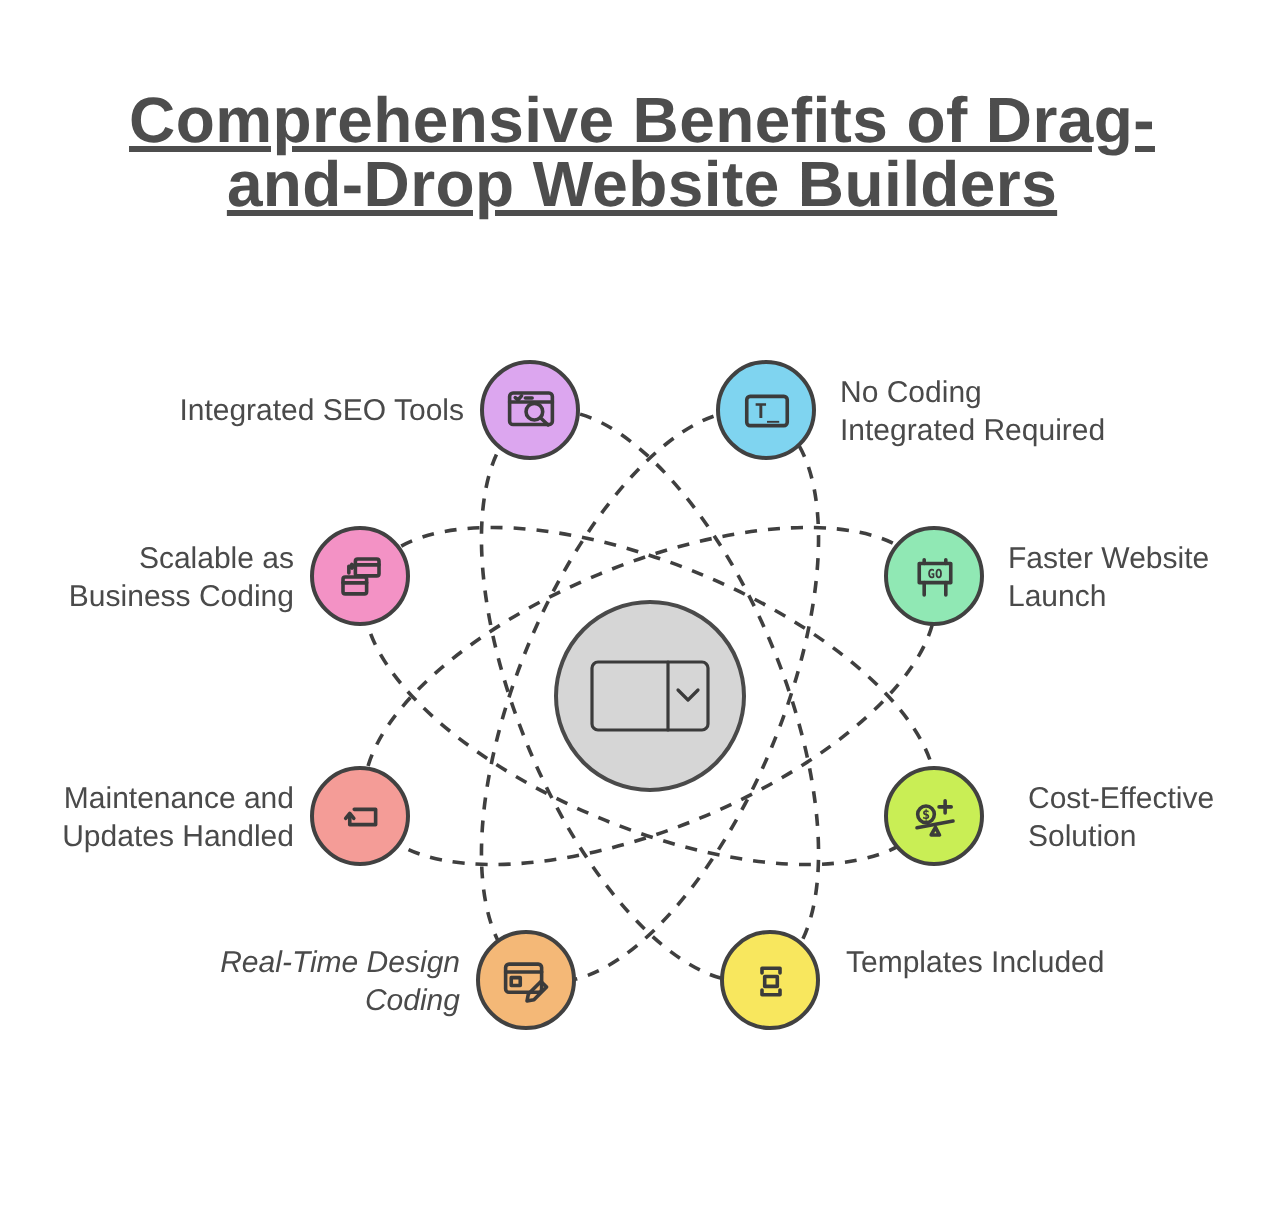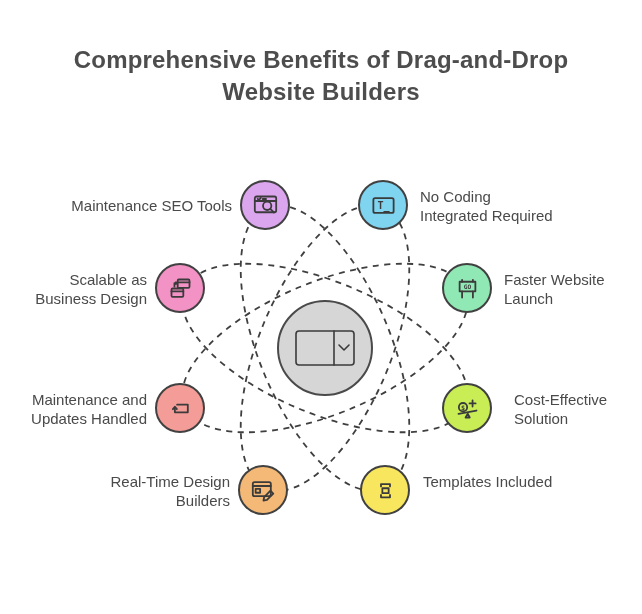--- a/index.html
+++ b/index.html
@@ -3,22 +3,23 @@
 <meta charset="utf-8">
 <style>
   html,body{margin:0;padding:0;background:#ffffff;}
   .canvas{
     position:relative;width:642px;height:614px;background:#ffffff;overflow:hidden;
     font-family:"Liberation Sans", sans-serif;
   }
   .title{
     position:absolute;top:44px;left:50%;transform:translateX(-50%);
     width:566px;margin:0;text-align:center;
-    font-size:24px;line-height:32px;font-weight:bold;color:#4d4d4d;
+    font-size:32px;line-height:32px;font-weight:bold;color:#4d4d4d;
     letter-spacing:.2px;
+    text-decoration:underline;
   }
   .orbits{position:absolute;left:0;top:0;}
   .node{
     position:absolute;width:50px;height:50px;border-radius:50%;
     border:2px solid #414141;box-sizing:border-box;
     display:flex;align-items:center;justify-content:center;z-index:2;
   }
   .node svg{display:block;}
   .hub{
     position:absolute;width:96px;height:96px;border-radius:50%;
@@ -61,21 +62,21 @@
   <div class="node" style="left: 240px; top: 180px; background-color: rgb(220, 166, 239);">
     <svg width="27" height="27" viewBox="0 0 24 24">
       <rect class="stroke" x="2.5" y="4" width="19" height="14" rx="1.5"></rect>
       <line class="stroke" x1="2.5" y1="8" x2="21.5" y2="8"></line>
       <path class="stroke" d="M5 6.1 l1.2 1 1.6-1.8 M9.5 6.2 h3"></path>
       <circle class="stroke" cx="13.5" cy="12.3" r="3.7"></circle>
       <line class="stroke" x1="16.2" y1="15" x2="19.6" y2="18.2"></line>
     </svg>
   </div>
   <div class="label r" style="right:410px;top:196px;">
-    <span>Maintenance SEO Tools</span>
+    <span>Integrated SEO Tools</span>
   </div>
 
   <div class="node" style="left: 358px; top: 180px; background-color: rgb(127, 212, 240);">
     <svg width="27" height="27" viewBox="0 0 24 24">
       <rect class="stroke" x="3" y="5.5" width="18" height="13" rx="1.5"></rect>
       <text class="glyph" x="12" y="15" font-size="9" text-anchor="middle">T_</text>
     </svg>
   </div>
   <div class="label" style="left:420px;top:187px;">
     <span>No Coding</span>
@@ -120,23 +121,23 @@
   </div>
 
   <div class="node" style="left: 238px; top: 465px; background-color: rgb(244, 184, 119);">
     <svg width="27" height="27" viewBox="0 0 24 24">
       <rect class="stroke" x="2.5" y="4.5" width="16" height="12.5" rx="1.5"></rect>
       <line class="stroke" x1="2.5" y1="8" x2="18.5" y2="8"></line>
       <rect class="stroke" x="5" y="10.5" width="4" height="3.5"></rect>
       <path class="stroke" d="M12.6 17.8 l5.6-5.6 l2.5 2.5 l-5.6 5.6 l-3.1 0.6 Z"></path>
     </svg>
   </div>
-  <div class="label r" style="right:412px;top:472px;">
+  <div class="label r" style="right:412px;top:472px;font-style:italic;">
     <span>Real-Time Design</span>
-    <span>Builders</span>
+    <span>Coding</span>
   </div>
 
   <div class="node" style="left: 155px; top: 383px; background-color: rgb(244, 156, 151);">
     <svg width="27" height="27" viewBox="0 0 24 24">
       <path class="stroke" d="M9 8.6 H18.5 V15.4 H7 V11.2"></path>
       <path class="stroke" d="M5.2 12.6 L7 10.4 L8.8 12.6"></path>
     </svg>
   </div>
   <div class="label r" style="right:495px;top:390px;margin-left:24px;">
     <span>Maintenance and</span>
@@ -147,16 +148,16 @@
     <svg width="27" height="27" viewBox="0 0 24 24">
       <rect class="stroke" x="9.5" y="4" width="10.5" height="7.5" rx="1"></rect>
       <line class="stroke" x1="9.5" y1="6.6" x2="20" y2="6.6"></line>
       <rect class="stroke" x="4" y="12" width="10.5" height="7.5" rx="1"></rect>
       <line class="stroke" x1="4" y1="14.6" x2="14.5" y2="14.6"></line>
       <path class="stroke" d="M6.6 10.2 V7.2 H8.6 M7.9 6.4 L8.9 7.2 L7.9 8"></path>
     </svg>
   </div>
   <div class="label r" style="right:495px;top:270px;">
     <span>Scalable as</span>
-    <span>Business Design</span>
+    <span>Business Coding</span>
   </div>
 
 </div>
 
 </body></html>

